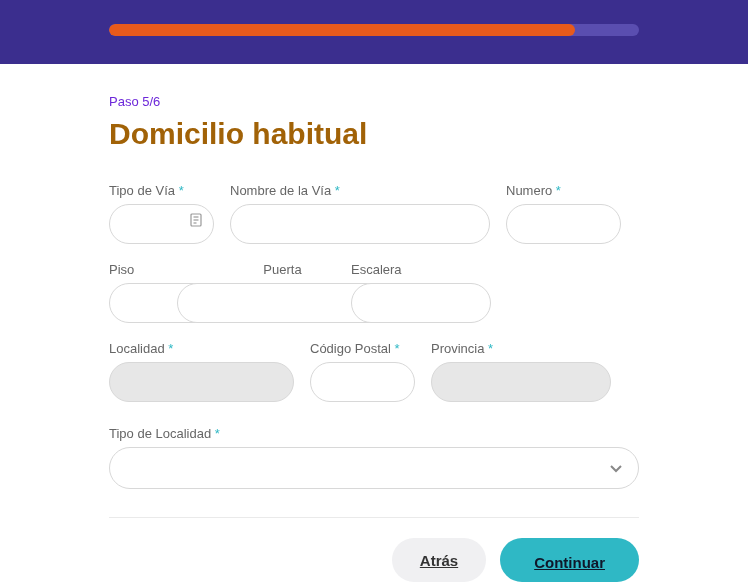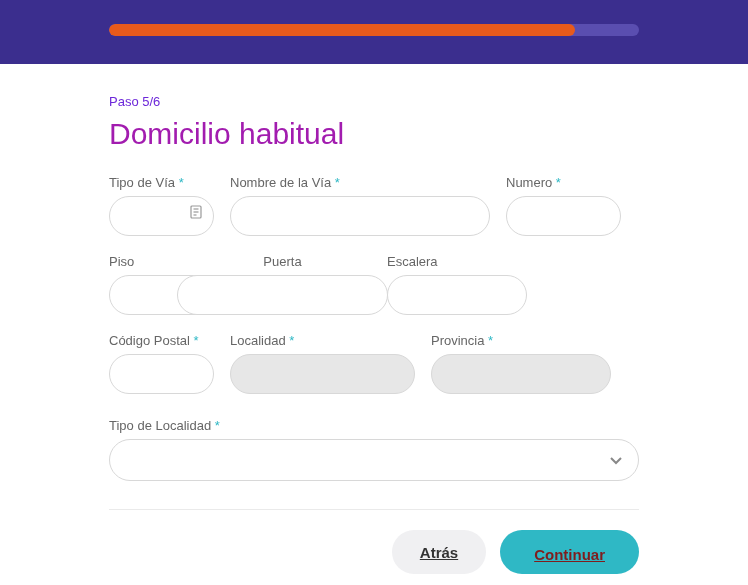--- a/index.html
+++ b/index.html
@@ -30,23 +30,23 @@
 }
 
 .step-label {
   font-size: 13px;
   color: #6d28d9;
   margin-bottom: 8px;
 }
 
 .page-title {
   font-size: 30px;
-  font-weight: 400;
-  color: #a21caf;
-  margin-bottom: 24px;
+  font-weight: 700;
+  color: #a16207;
+  margin-bottom: 32px;
 }
 
 .form-grid { display: flex; flex-wrap: wrap; gap: 18px 16px; }
 .field { display: flex; flex-direction: column; }
 .field-label {
   font-size: 13px;
   color: #666;
   margin-bottom: 6px;
 }
 .req { color: #2fb8c5; }
@@ -60,21 +60,21 @@
   background: #fff;
   outline: none;
 }
 .input:disabled { background: #e7e7e7; }
 
 .f-tipo-via { width: 105px; position: relative; }
 .f-nombre-via { width: 260px; }
 .f-numero { width: 115px; }
 .f-piso { width: 105px; }
 .f-puerta { width: 105px; align-items: center; }
-.f-escalera { width: 140px; margin-left: 36px; }
+.f-escalera { width: 140px; }
 .f-cp { width: 105px; }
 .f-localidad { width: 185px; }
 .f-provincia { width: 180px; }
 
 .input-icon {
   position: absolute;
   right: 12px;
   top: 30px;
   color: #999;
   width: 12px;
@@ -110,21 +110,21 @@
   height: 44px;
   border-radius: 22px;
   border: none;
   padding: 0 28px;
   font-size: 15px;
   font-weight: 600;
   cursor: pointer;
   text-decoration: underline;
 }
 .btn-back { background: #f0f0f2; color: #333; }
-.btn-next { background: #2fb8c5; color: #7f1d1d; padding: 16px 34px; }
+.btn-next { background: #2fb8c5; color: #0f172a; padding: 16px 34px; }
 </style>
 </head>
 <body>
 
 <div class="header-bar">
   <div class="progress-track">
     <div class="progress-fill" style="width:88%"></div>
   </div>
 </div>
 
@@ -169,32 +169,32 @@
     <div class="field f-puerta">
       <label class="field-label">Puerta</label>
       <input class="input" value="" style="">
     </div>
 
     <div class="field f-escalera">
       <label class="field-label">Escalera</label>
       <input class="input" value="" style="">
     </div>
 
+    <div class="field f-localidad">
+      <label class="field-label">
+        <span>Localidad</span><span class="req"> *</span>
+      </label>
+      <input class="input" disabled="" value="" style="">
+    </div>
+
     <div class="field f-cp">
       <label class="field-label">
         <span>Código Postal</span><span class="req"> *</span>
       </label>
       <input class="input" value="" style="">
-    </div>
-
-    <div class="field f-localidad">
-      <label class="field-label">
-        <span>Localidad</span><span class="req"> *</span>
-      </label>
-      <input class="input" disabled="" value="" style="">
     </div>
 
     <div class="field f-provincia">
       <label class="field-label">
         <span>Provincia</span><span class="req"> *</span>
       </label>
       <input class="input" disabled="" value="" style="">
     </div>
 
     <div class="field f-tipo-vivienda">

